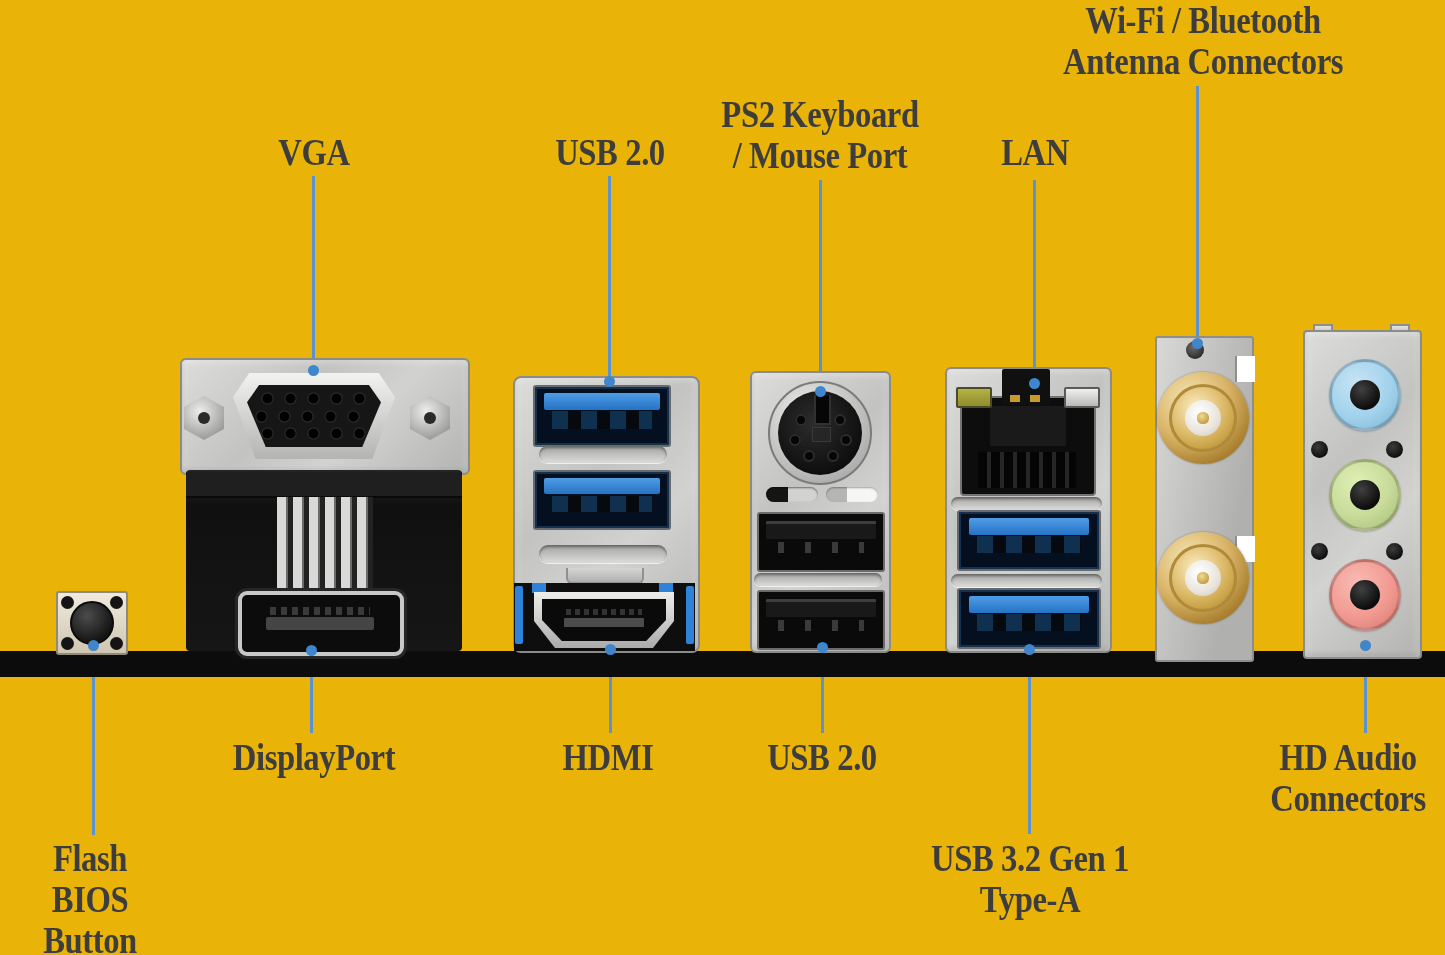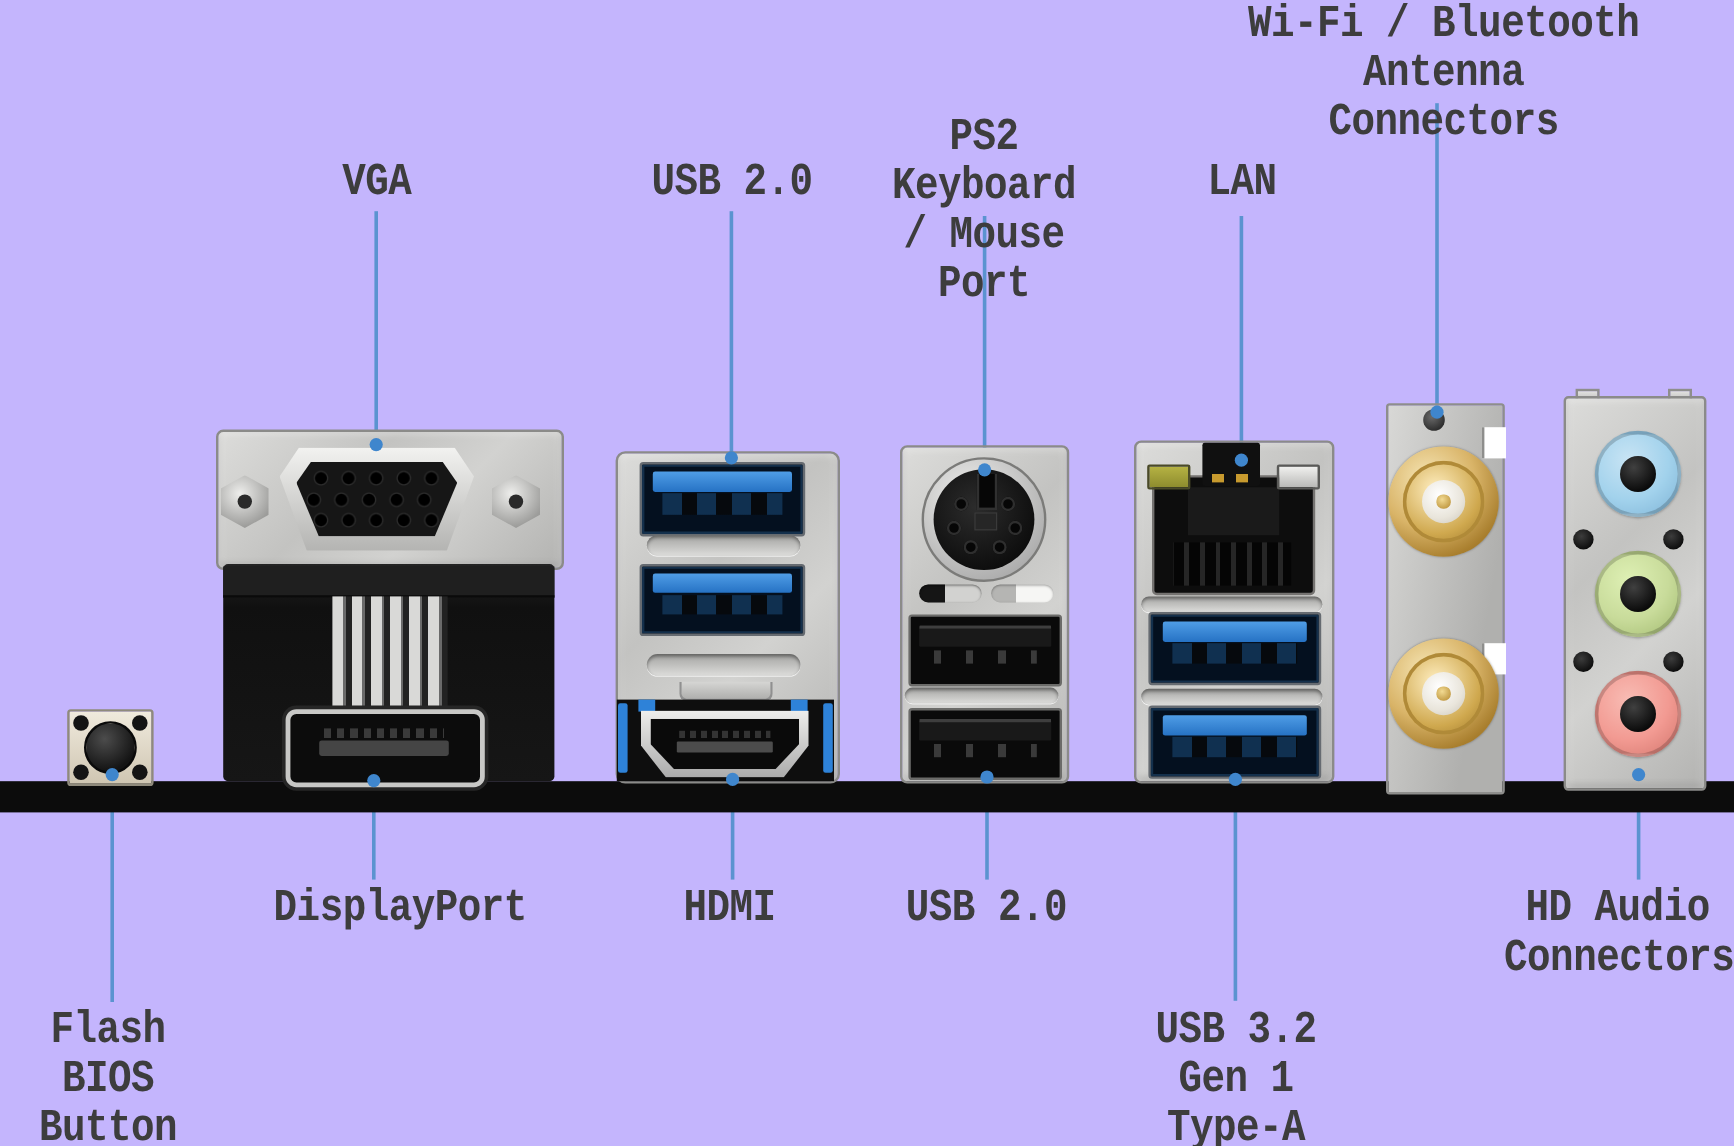--- a/index.html
+++ b/index.html
@@ -1,18 +1,18 @@
 <!DOCTYPE html>
 <html><head>
 <meta charset="utf-8">
 <style>
   html,body{margin:0;padding:0;background:#ffffff;}
   #canvas{
-    position:relative;width:1445px;height:955px;background:#c4b5fd;overflow:hidden;
-    font-family:Liberation Mono, monospace;
+    position:relative;width:1445px;height:955px;background:#eab308;overflow:hidden;
+    font-family:Liberation Serif, serif;
   }
   
   .lbl{
     position:absolute;color:#3d3d3d;font-weight:700;font-size:38px;line-height:41px;
     text-align:center;white-space:pre-line;transform:scaleX(.86);letter-spacing:-.5px;z-index:9;
   }
   .lline{position:absolute;width:3px;background:#5b93d0;z-index:2;}
   .ldot{position:absolute;width:11px;height:11px;border-radius:50%;background:#3f86cd;z-index:8;}
   
   .bar{position:absolute;left:0;top:651px;width:1445px;height:26px;background:#0c0c0c;z-index:4;}

